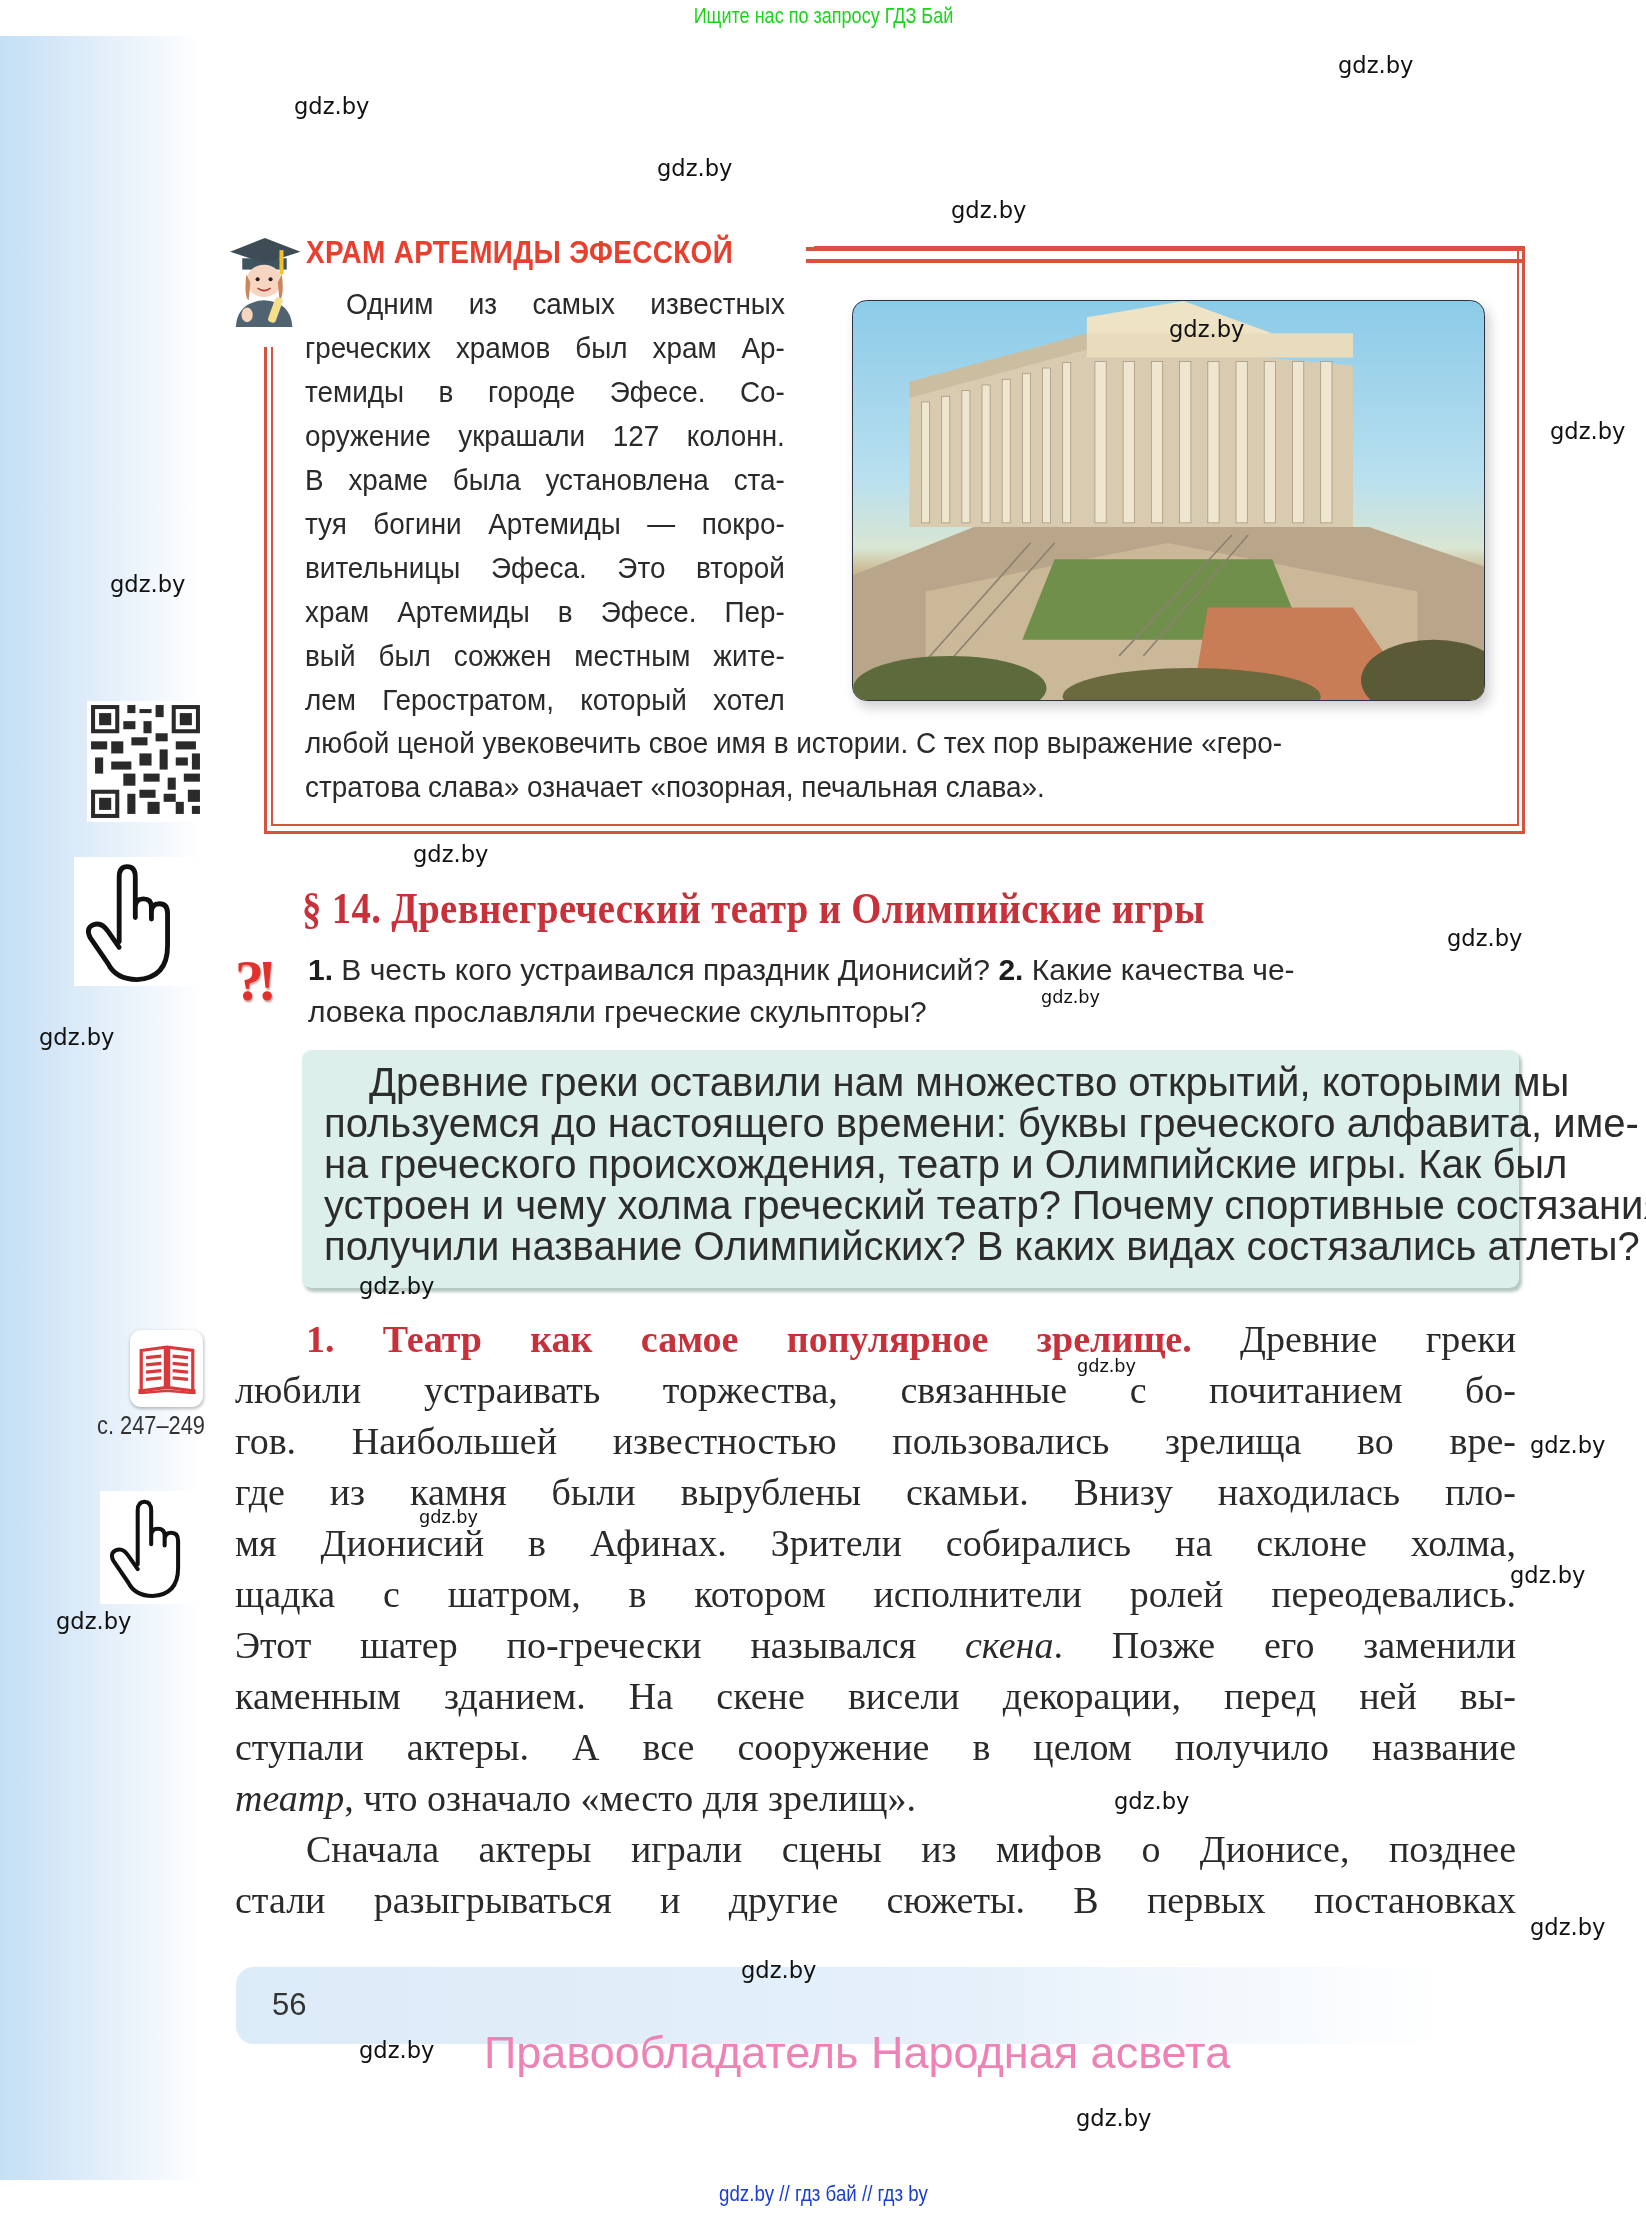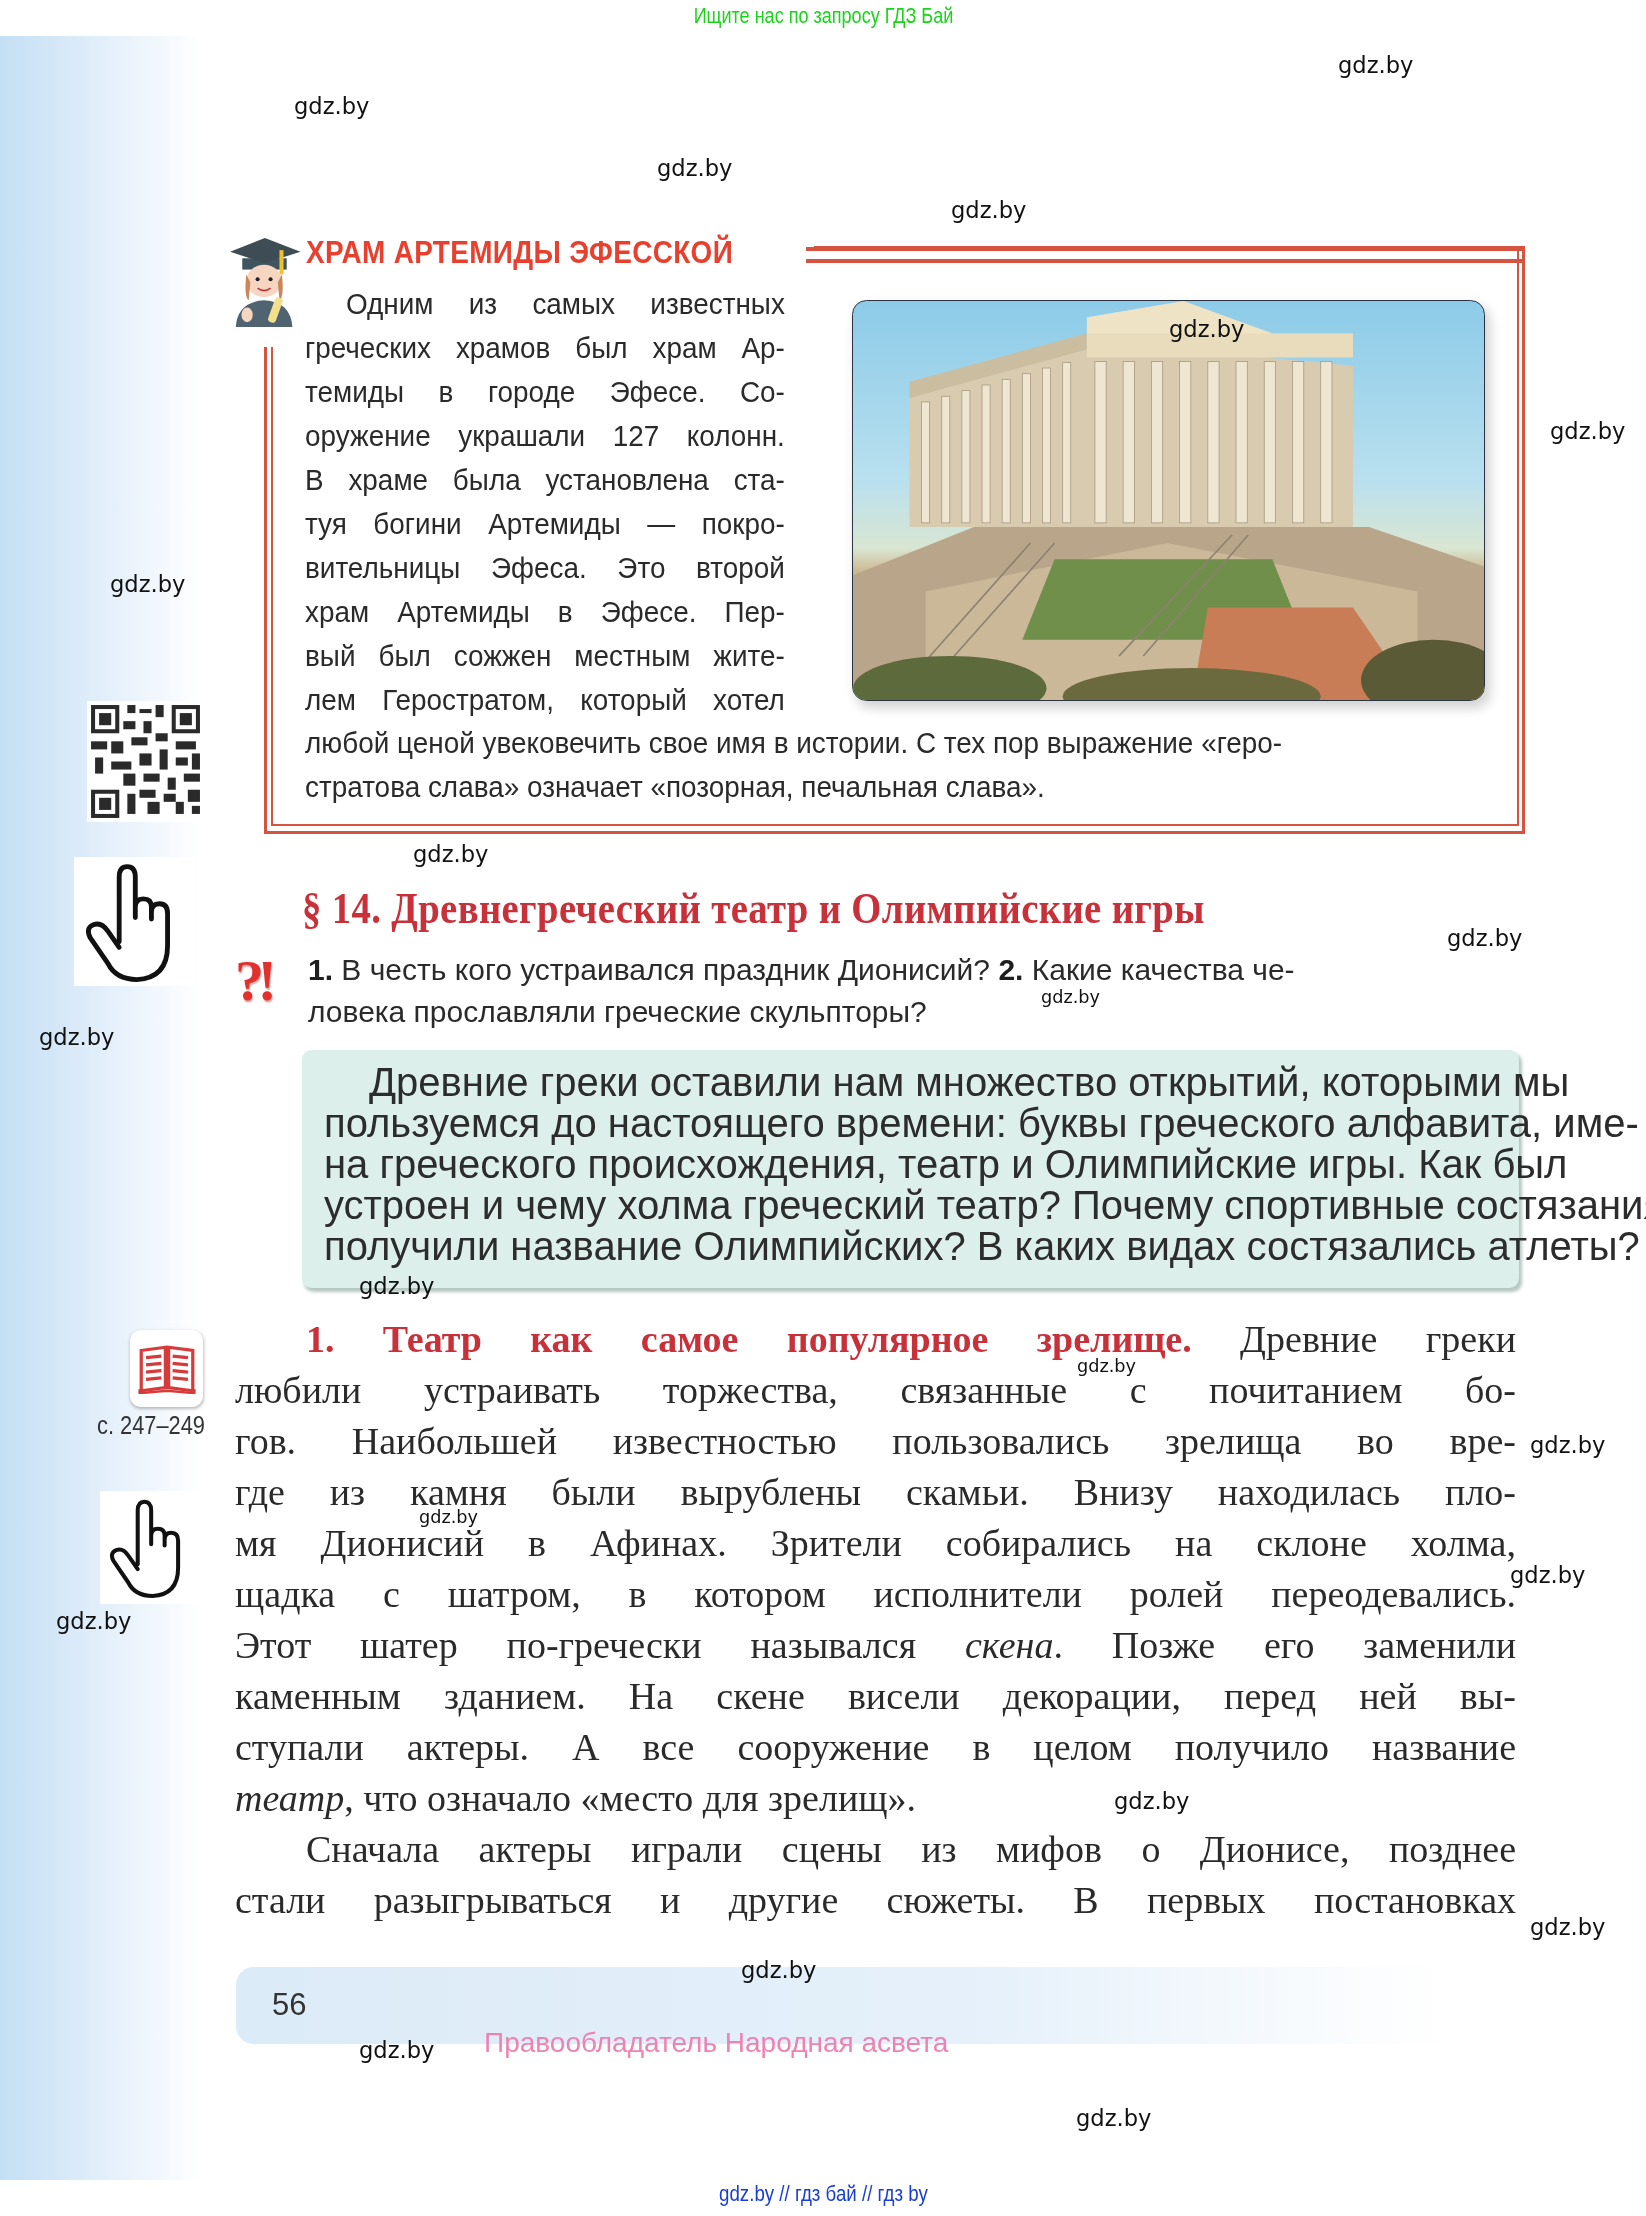--- a/index.html
+++ b/index.html
@@ -131,21 +131,21 @@
   
   .page-bar {
     position: absolute; left: 236px; top: 1967px; width: 1209px; height: 77px;
     border-radius: 17.7px 0 0 17.7px;
     background: linear-gradient(to right, #dcebf8 0%, #e5f0fa 60%, #ffffff 100%);
   }
   .page-num {
     position: absolute; left: 272px; top: 1987px; font-size: 31px; color: #333;
   }
   .copyright {
-    position: absolute; left: 484px; top: 2027px; font-size: 28px; color: #ee82b4;
+    position: absolute; left: 484px; top: 2027px; font-size: 45px; color: #ee82b4;
     white-space: nowrap;
   }
   .bottom-links {
     position: absolute; left: 0; width: 100%; top: 2181px; text-align: center;
     font-size: 22px; color: #1a3ed4; transform: scaleX(0.85); transform-origin: center;
   }
 </style>
 </head>
 <body>
 

